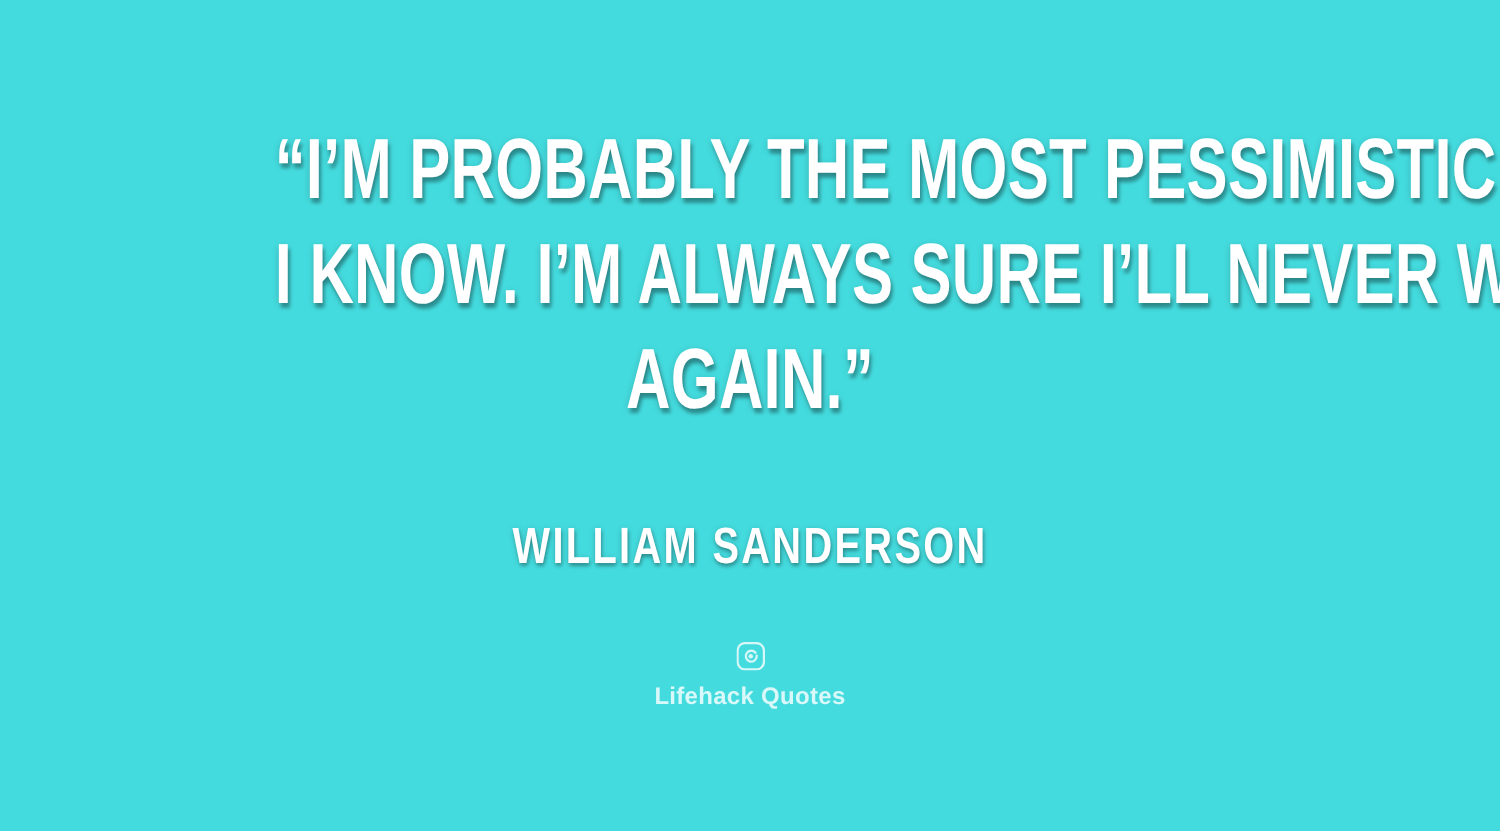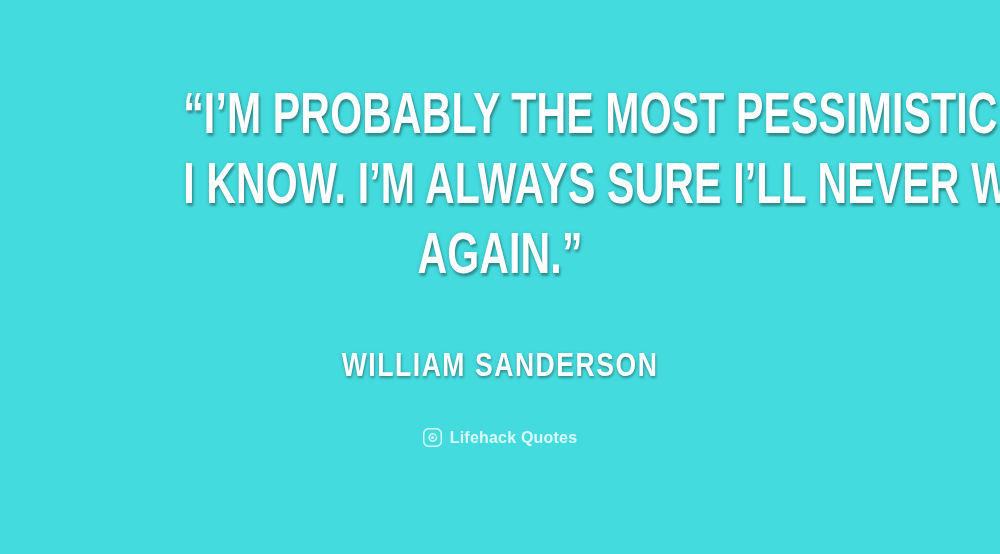--- a/index.html
+++ b/index.html
@@ -72,20 +72,21 @@
   
   #footer-brand {
     position: absolute;
     left: 0;
     right: 0;
     top: 428px;
     display: flex;
     align-items: center;
     justify-content: center;
     gap: 8px;
+    flex-direction: column;
   }
   #brand-icon {
     display: block;
     width: 19px;
     height: 19px;
     flex: 0 0 auto;
     opacity: 0.78;
   }
   #brand-name {
     color: rgba(255,255,255,0.80);

